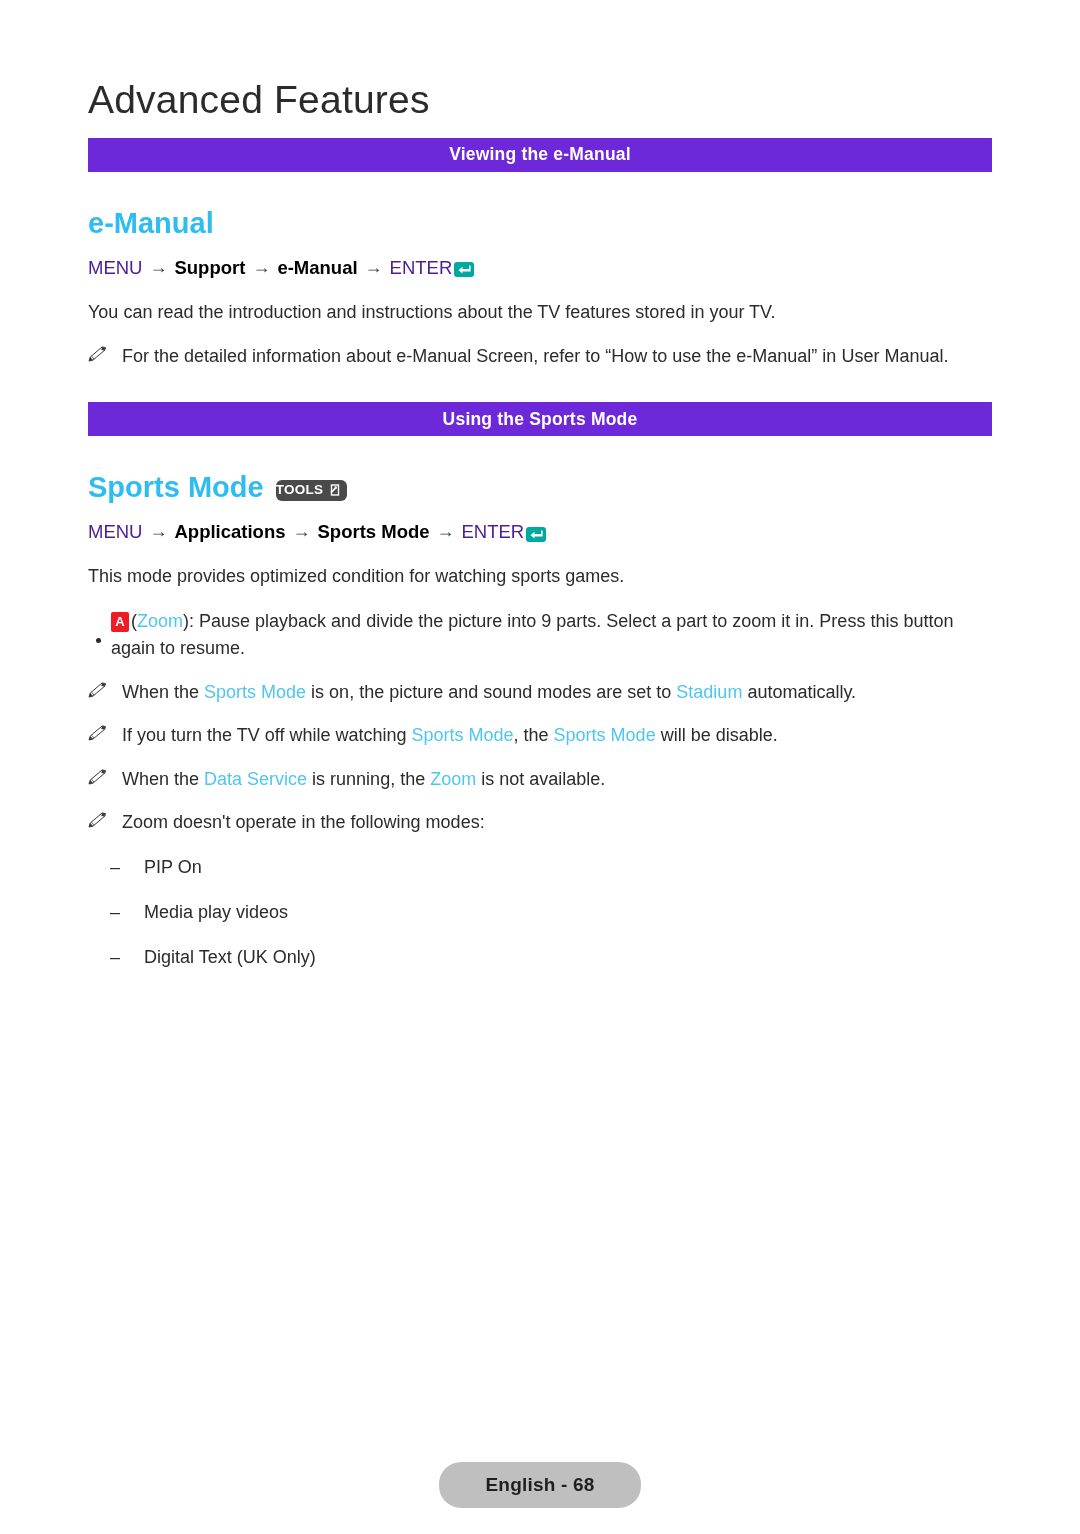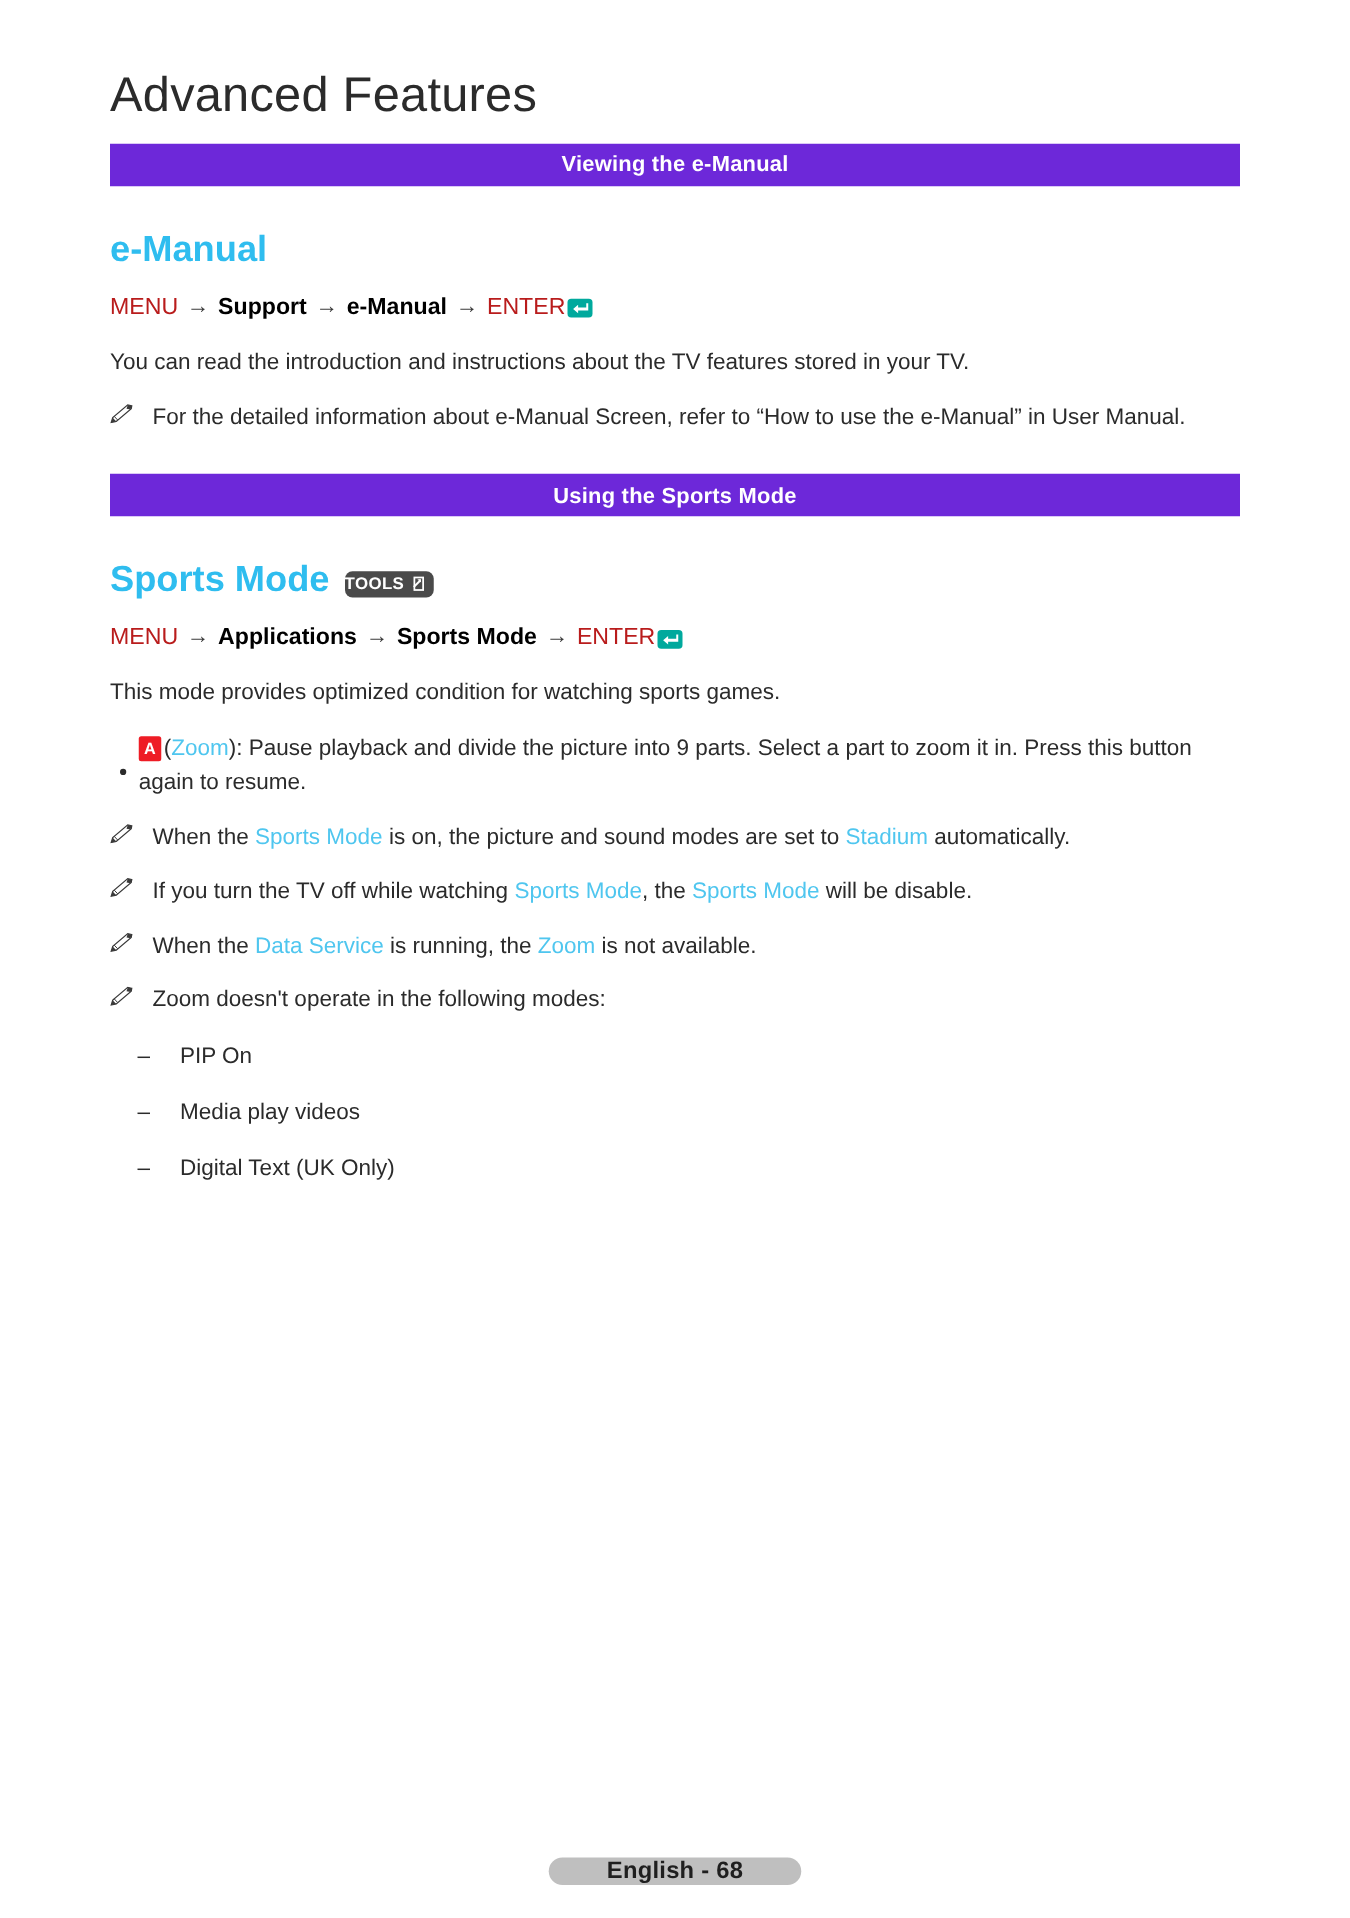--- a/index.html
+++ b/index.html
@@ -22,21 +22,21 @@
     box-sizing: border-box;
     padding: 0 88px;
   }
 
   
   .page-title {
     font-size: 39px;
     font-weight: 400;
     color: #2b2b2b;
     letter-spacing: 0.2px;
-    padding-top: 56px;
+    padding-top: 79px;
     line-height: 1.1;
     margin: 0;
   }
 
   
   .section-bar {
     margin-top: 16px;
     background: #6d28d9;
     height: 34px;
     display: flex;
@@ -82,21 +82,21 @@
   
   .nav-path {
     margin-top: 17px;
     font-size: 18.5px;
     color: #00a99d;
     display: flex;
     align-items: center;
     flex-wrap: wrap;
     line-height: 1.2;
   }
-  .nav-teal   { color: #b91c1c; }
+  .nav-teal   { color: #4c1d95; }
   .nav-blue   { color: #000000; font-weight: bold; }
   .nav-arrow  { color: #3a3a3a; margin: 0 7px; font-size: 18px; }
   .enter-icon { display: inline-block; margin-left: 1px; position: relative; top: 2px; }
   .enter-icon svg { display: block; }
 
   
   .body-text {
     margin-top: 20px;
     font-size: 18px;
     line-height: 1.45;
@@ -174,21 +174,21 @@
     position: absolute;
     left: 0;
     right: 0;
     bottom: 26px;
     display: flex;
     justify-content: center;
   }
   .footer-badge {
     background: #bfbfbf;
     border-radius: 22px;
-    padding: 0 46px;
+    padding: 12px 46px;
     font-size: 19px;
     font-weight: bold;
     color: #1f1f1f;
     letter-spacing: 0.2px;
   }
 </style>
 </head>
 <body>
 
 <div class="page">

